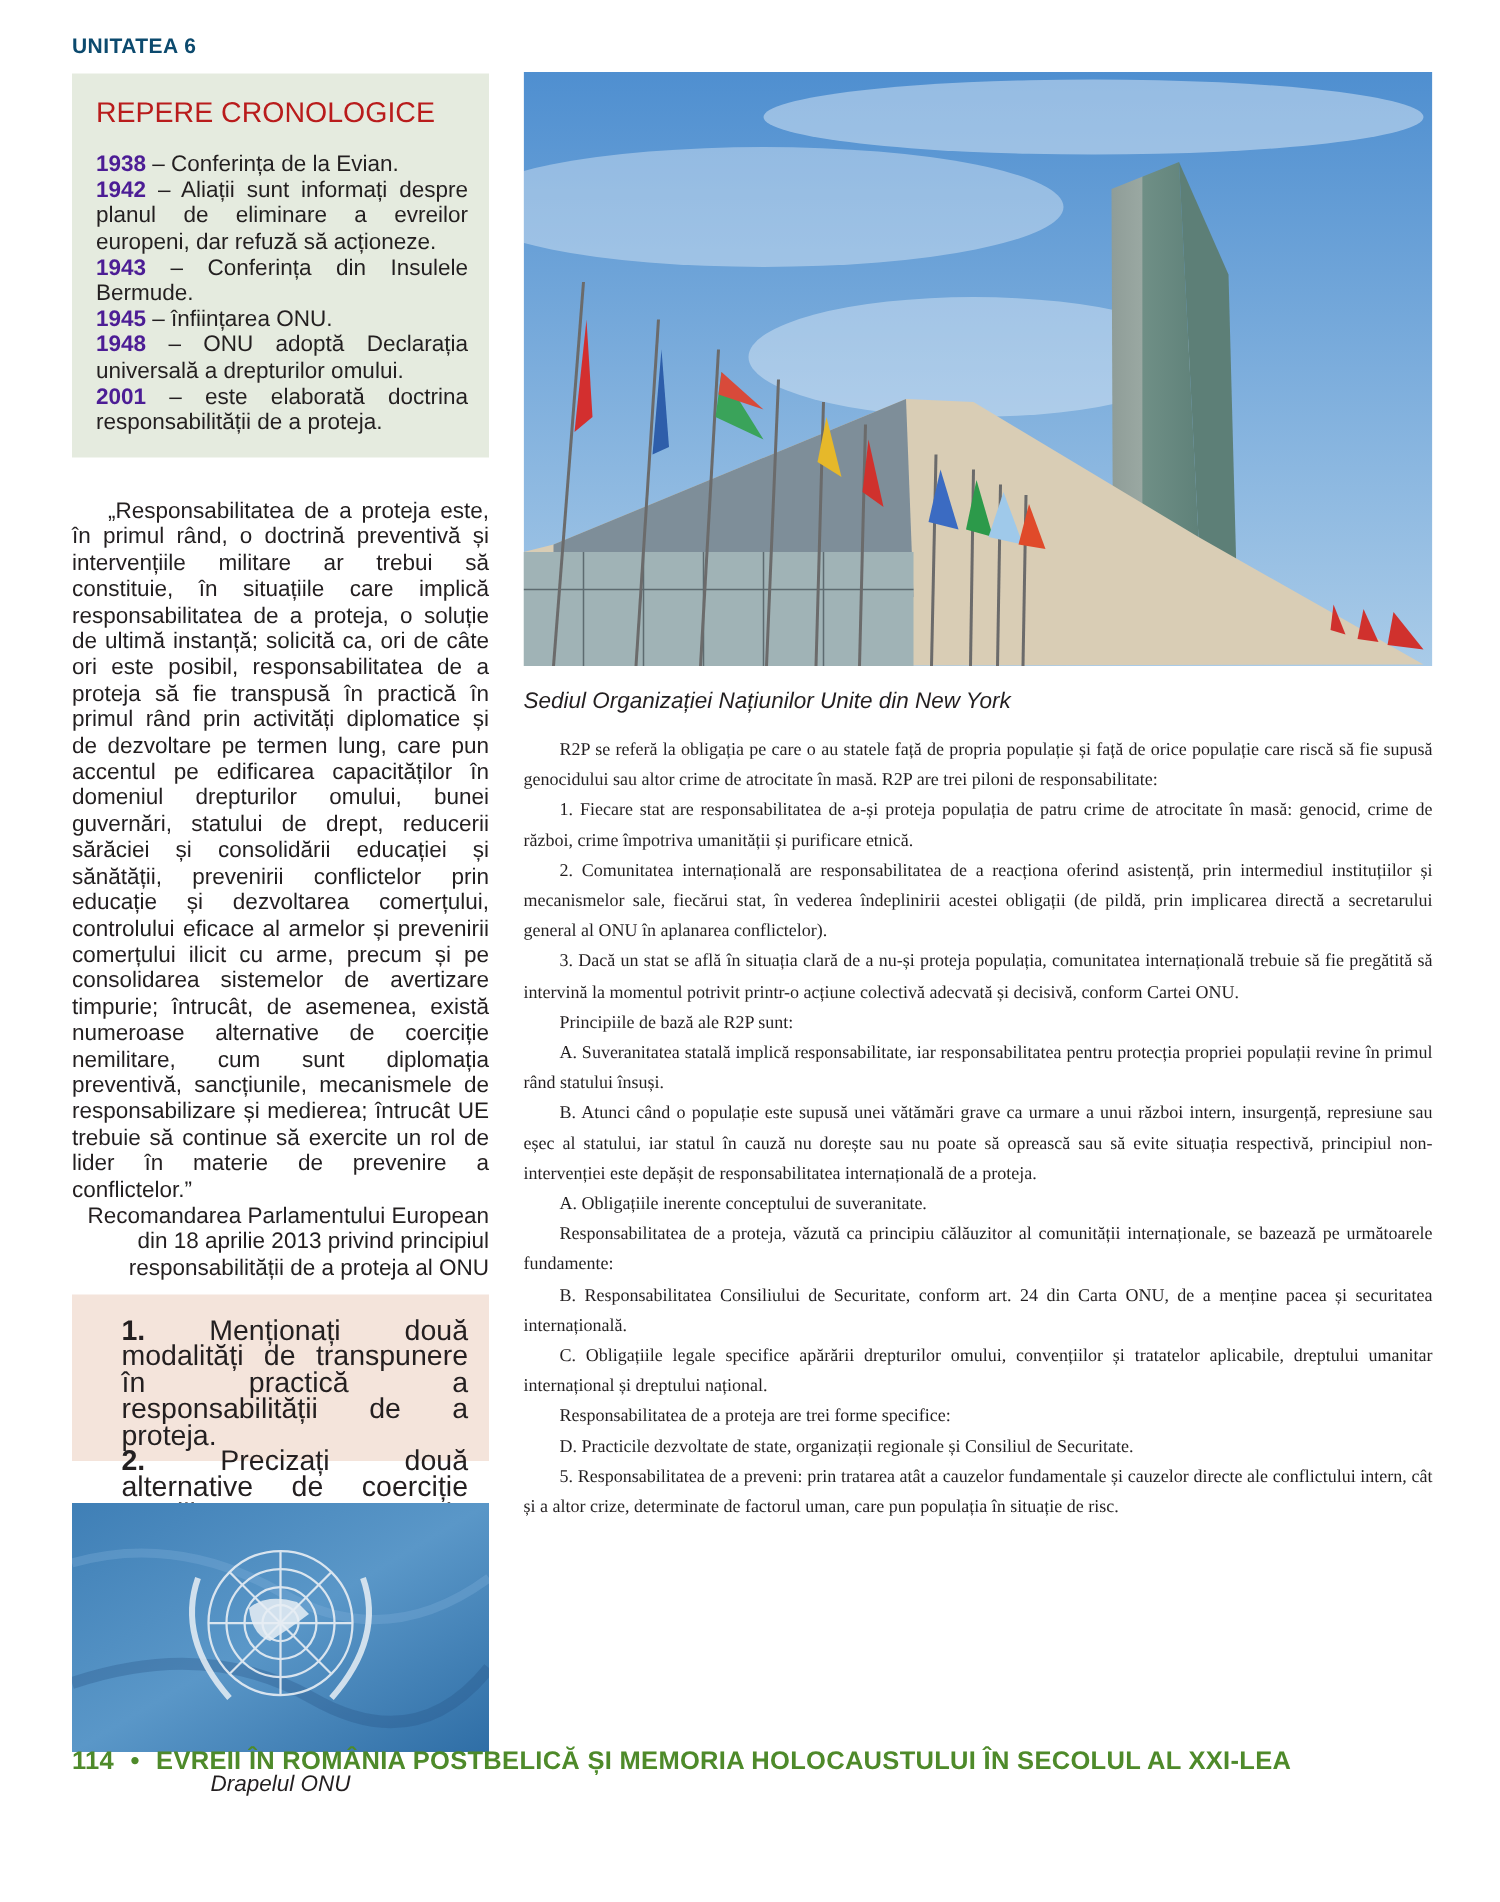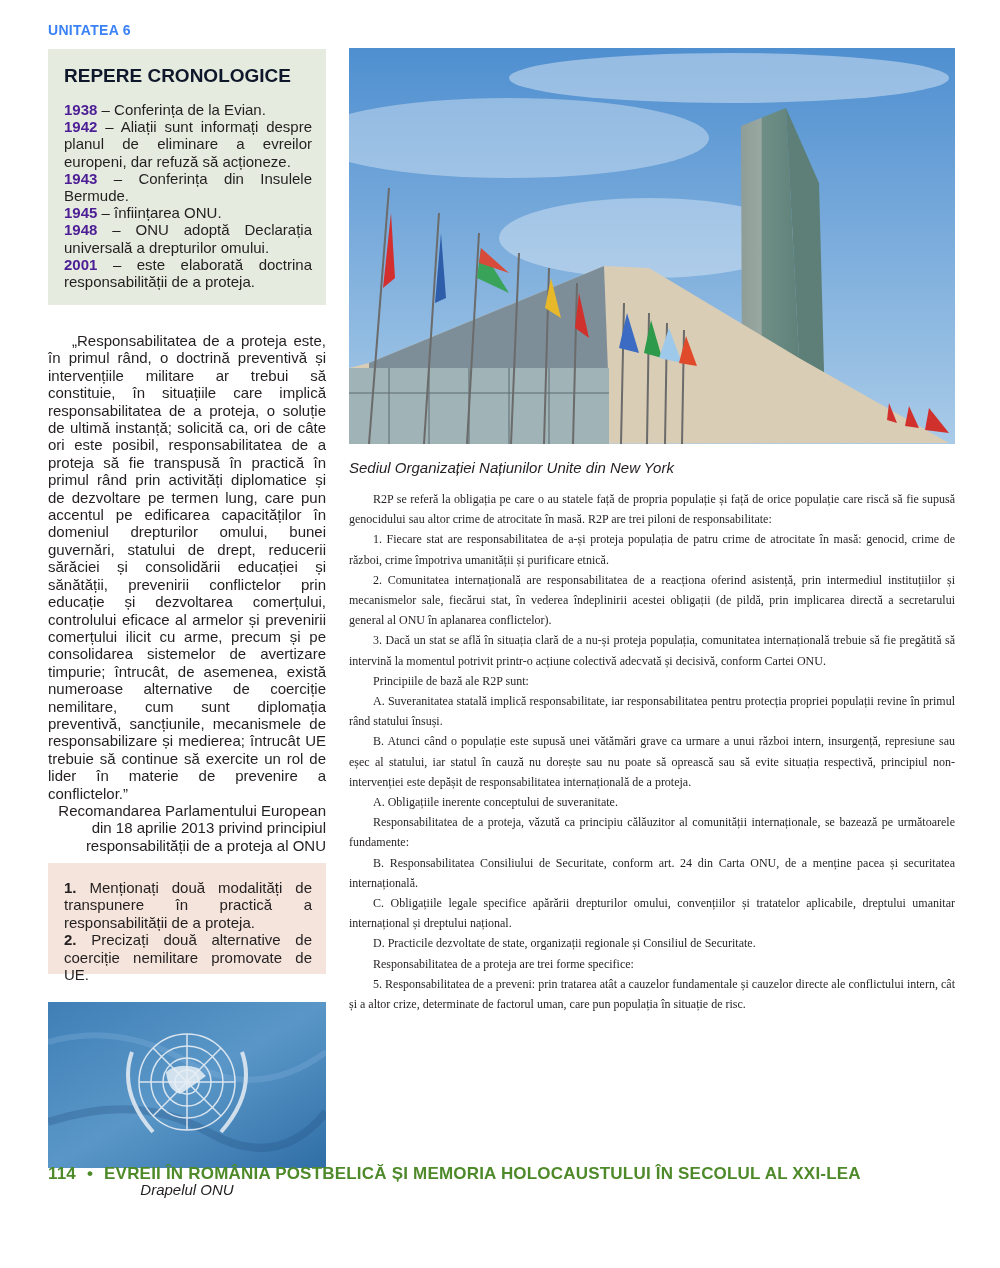--- a/index.html
+++ b/index.html
@@ -1,32 +1,32 @@
 <!DOCTYPE html>
 <html><head>
 <meta charset="utf-8">
 <style>
   html, body { margin: 0; padding: 0; background: #ffffff; }
   body { width: 1000px; height: 1268px; position: relative; overflow: hidden;
          font-family: "Liberation Sans", "DejaVu Sans", sans-serif; color: #231f20; }
   .unit-label { position: absolute; left: 48px; top: 22px; font-size: 14px; font-weight: bold;
-                color: #3b82f6; letter-spacing: 0.3px; }
+                color: #0c4a6e; letter-spacing: 0.3px; }
   .chrono-box { position: absolute; left: 48px; top: 49px; width: 278px; height: 256px;
                 background: #e5ebdf; box-sizing: border-box; padding: 14px 14px 10px 16px; }
-  .chrono-title { font-size: 19px; font-weight: bold; color: #0f172a; margin: 2px 0 14px 0; }
+  .chrono-title { font-size: 19px; font-weight: normal; color: #b91c1c; margin: 2px 0 14px 0; }
   .chrono-list { font-size: 15px; line-height: 17.2px; text-align: justify; }
   .chrono-item { margin: 0; }
   .chrono-year { color: #4c1d95; font-weight: bold; }
   .quote { position: absolute; left: 48px; top: 332px; width: 278px; font-size: 15px;
            line-height: 17.4px; text-align: justify; hyphens: auto; }
   .quote p { margin: 0; text-indent: 24px; }
   .quote-source { margin-top: 0; text-align: right; font-size: 15px; line-height: 17.4px; }
   .questions-box { position: absolute; left: 48px; top: 863px; width: 278px; height: 111px;
-                   background: #f4e4db; box-sizing: border-box; padding: 16px 14px 10px 16px;
-                   font-size: 15px; line-height: 17.4px; text-align: justify; }
+                   background: #f4e4db; box-sizing: border-box; padding: 16px 14px 10px 33px;
+                   font-size: 19px; line-height: 17.4px; text-align: justify; }
   .questions-box p { margin: 0; }
   .q-num { font-weight: bold; }
   .flag-img { position: absolute; left: 48px; top: 1002px; width: 278px; height: 166px; overflow: hidden; }
   .flag-caption { position: absolute; left: 48px; top: 1181px; width: 278px; text-align: center;
                   font-style: italic; font-size: 15px; }
   .photo { position: absolute; left: 349px; top: 48px; width: 606px; height: 396px; overflow: hidden; }
   .photo-caption { position: absolute; left: 349px; top: 459px; width: 606px; 
                    font-style: italic; font-size: 15px; }
   .body-text { position: absolute; left: 349px; top: 489px; width: 606px;
                font-family: "Liberation Serif", "DejaVu Serif", serif; font-size: 12px;
@@ -164,22 +164,22 @@
   <p>1. Fiecare stat are responsabilitatea de a-și proteja populația de patru crime de atrocitate în masă: genocid, crime de război, crime împotriva umanității și purificare etnică.</p>
   <p>2. Comunitatea internațională are responsabilitatea de a reacționa oferind asistență, prin intermediul instituțiilor și mecanismelor sale, fiecărui stat, în vederea îndeplinirii acestei obligații (de pildă, prin implicarea directă a secretarului general al ONU în aplanarea conflictelor).</p>
   <p>3. Dacă un stat se află în situația clară de a nu-și proteja populația, comunitatea internațională trebuie să fie pregătită să intervină la momentul potrivit printr-o acțiune colectivă adecvată și decisivă, conform Cartei ONU.</p>
   <p>Principiile de bază ale R2P sunt:</p>
   <p>A. Suveranitatea statală implică responsabilitate, iar responsabilitatea pentru protecția propriei populații revine în primul rând statului însuși.</p>
   <p>B. Atunci când o populație este supusă unei vătămări grave ca urmare a unui război intern, insurgență, represiune sau eșec al statului, iar statul în cauză nu dorește sau nu poate să oprească sau să evite situația respectivă, principiul non-intervenției este depășit de responsabilitatea internațională de a proteja.</p>
   <p>A. Obligațiile inerente conceptului de suveranitate.</p>
   <p>Responsabilitatea de a proteja, văzută ca principiu călăuzitor al comunității internaționale, se bazează pe următoarele fundamente:</p>
   <p>B. Responsabilitatea Consiliului de Securitate, conform art. 24 din Carta ONU, de a menține pacea și securitatea internațională.</p>
   <p>C. Obligațiile legale specifice apărării drepturilor omului, convențiilor și tratatelor aplicabile, dreptului umanitar internațional și dreptului național.</p>
+  <p>Responsabilitatea de a proteja are trei forme specifice:</p>
   <p>D. Practicile dezvoltate de state, organizații regionale și Consiliul de Securitate.</p>
-  <p>Responsabilitatea de a proteja are trei forme specifice:</p>
   <p>5. Responsabilitatea de a preveni: prin tratarea atât a cauzelor fundamentale și cauzelor directe ale conflictului intern, cât și a altor crize, determinate de factorul uman, care pun populația în situație de risc.</p>
 </div>
 
 <div class="footer">
   <span>114</span>
   <span style="margin:0 6px;">•</span>
   <span>EVREII ÎN ROMÂNIA POSTBELICĂ ȘI MEMORIA HOLOCAUSTULUI ÎN SECOLUL AL XXI-LEA</span>
 </div>
 
 </body></html>

